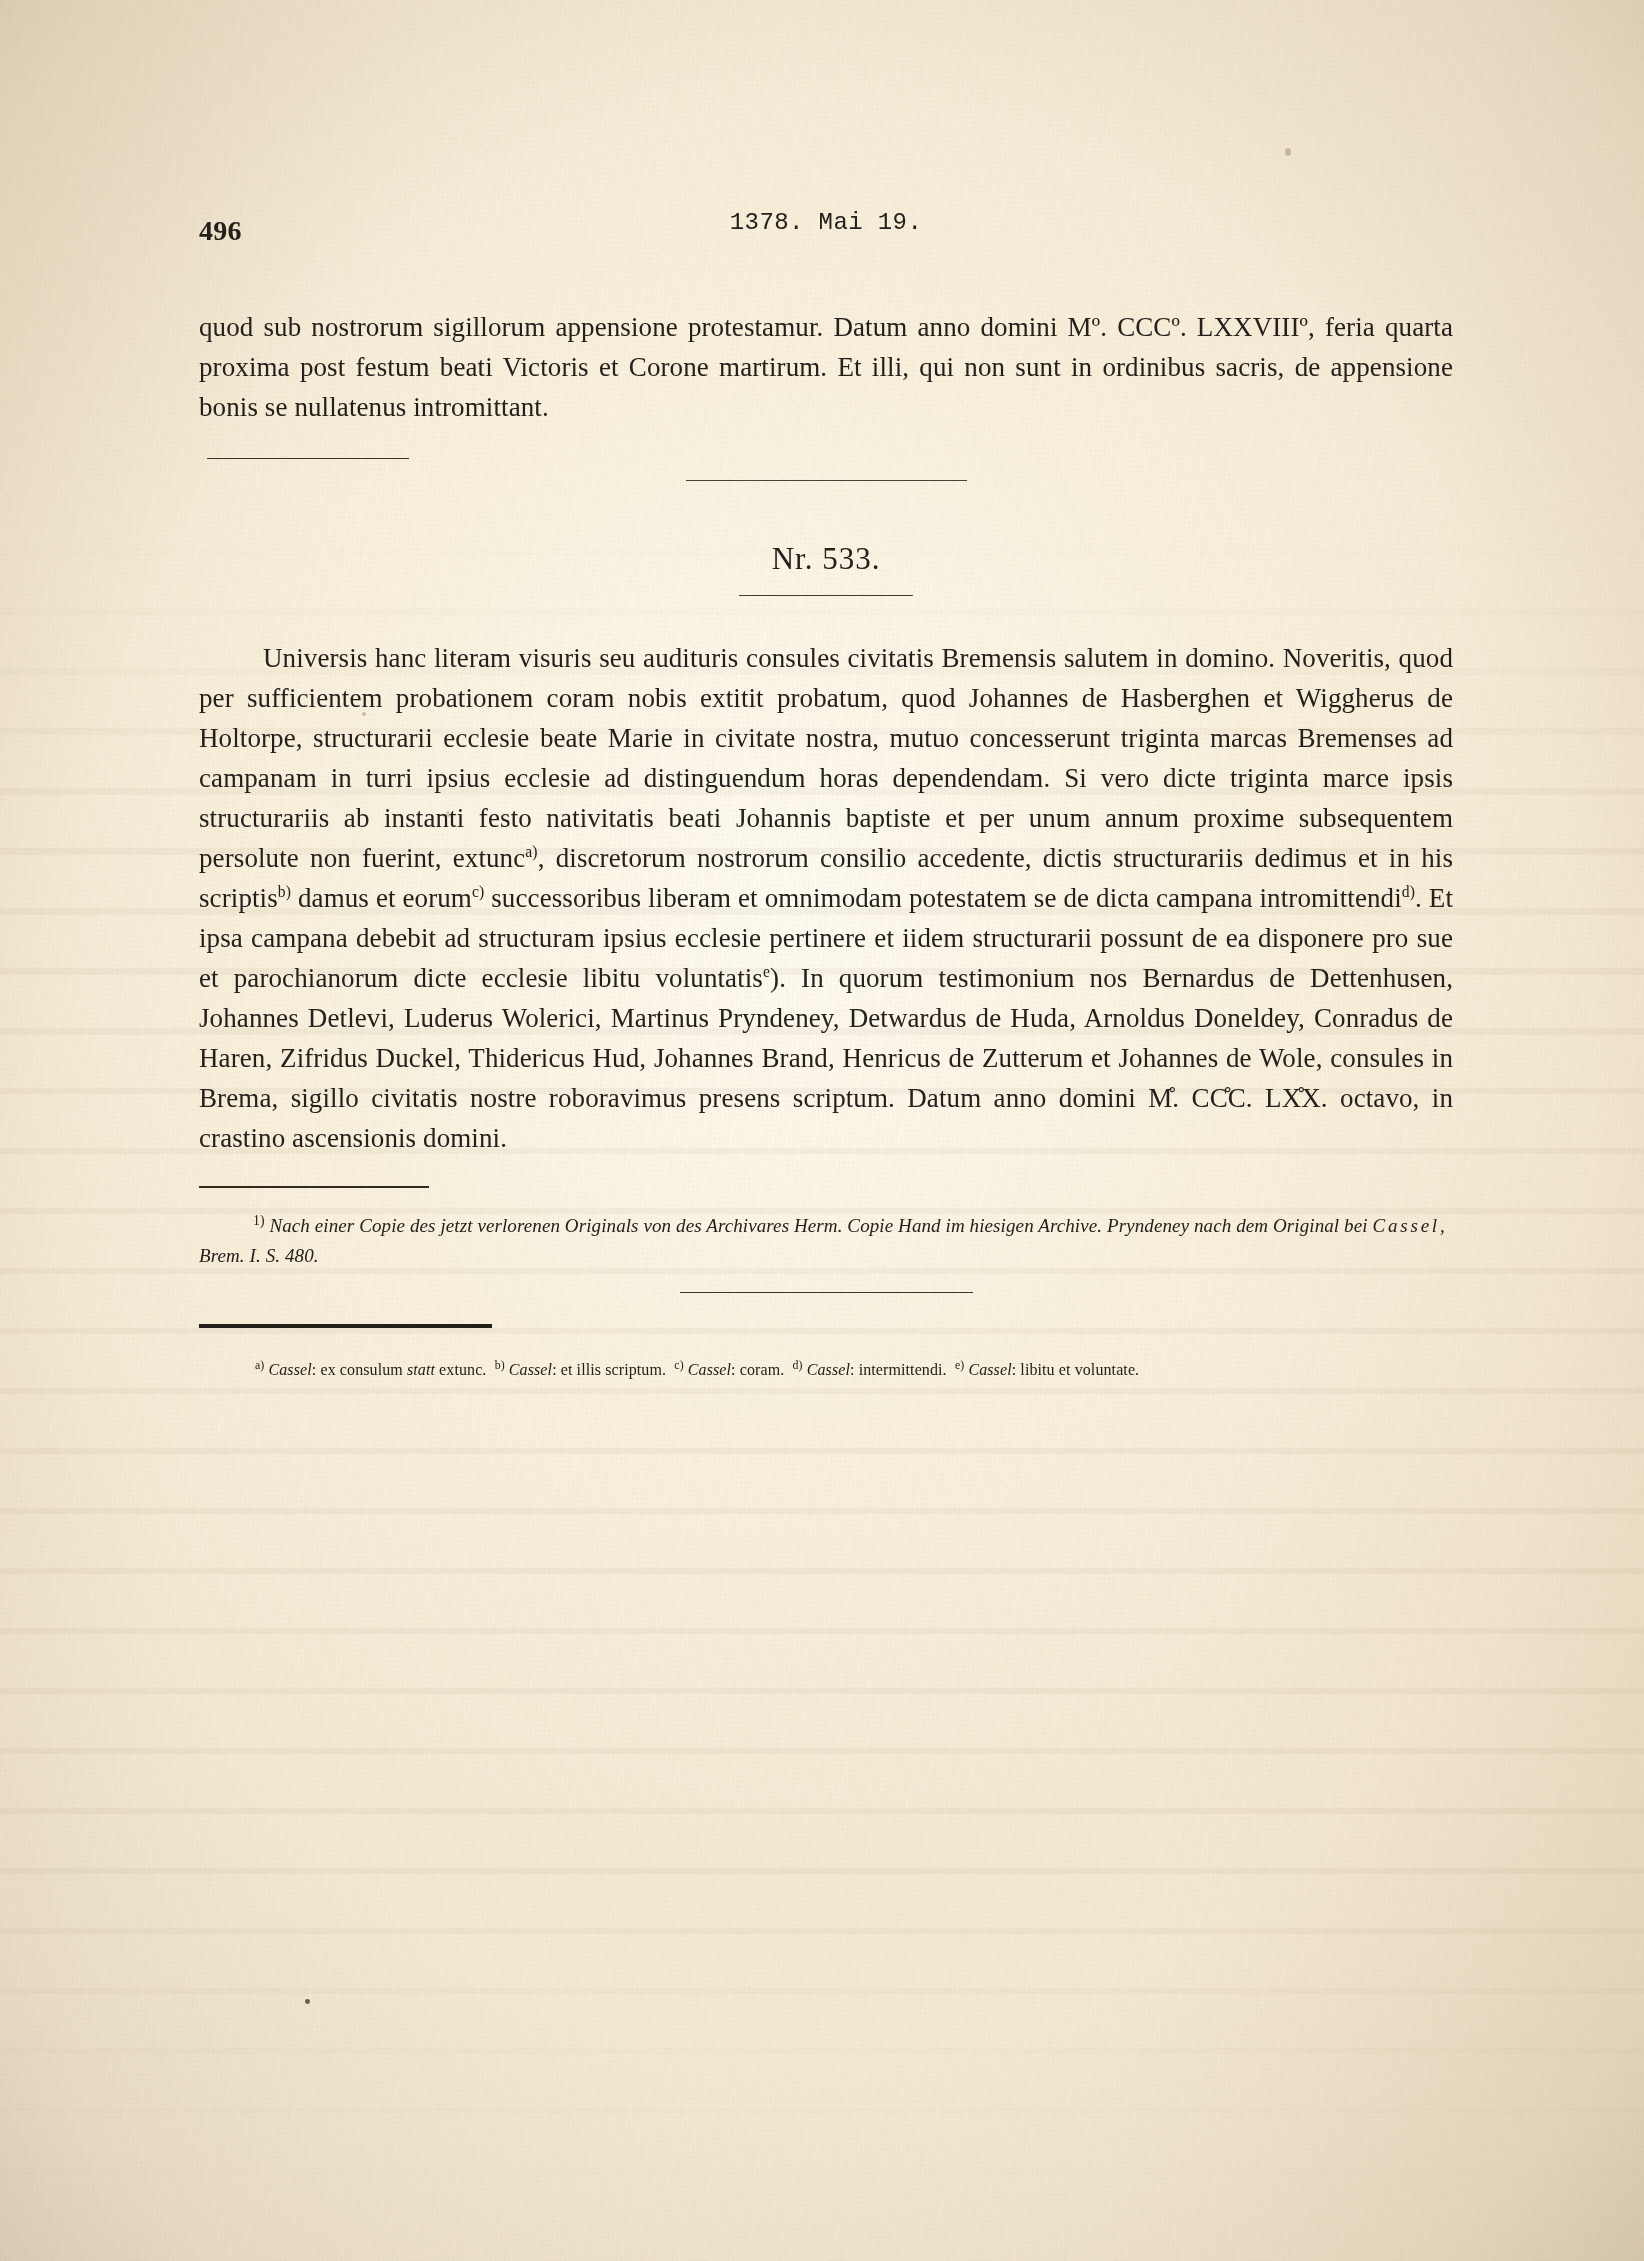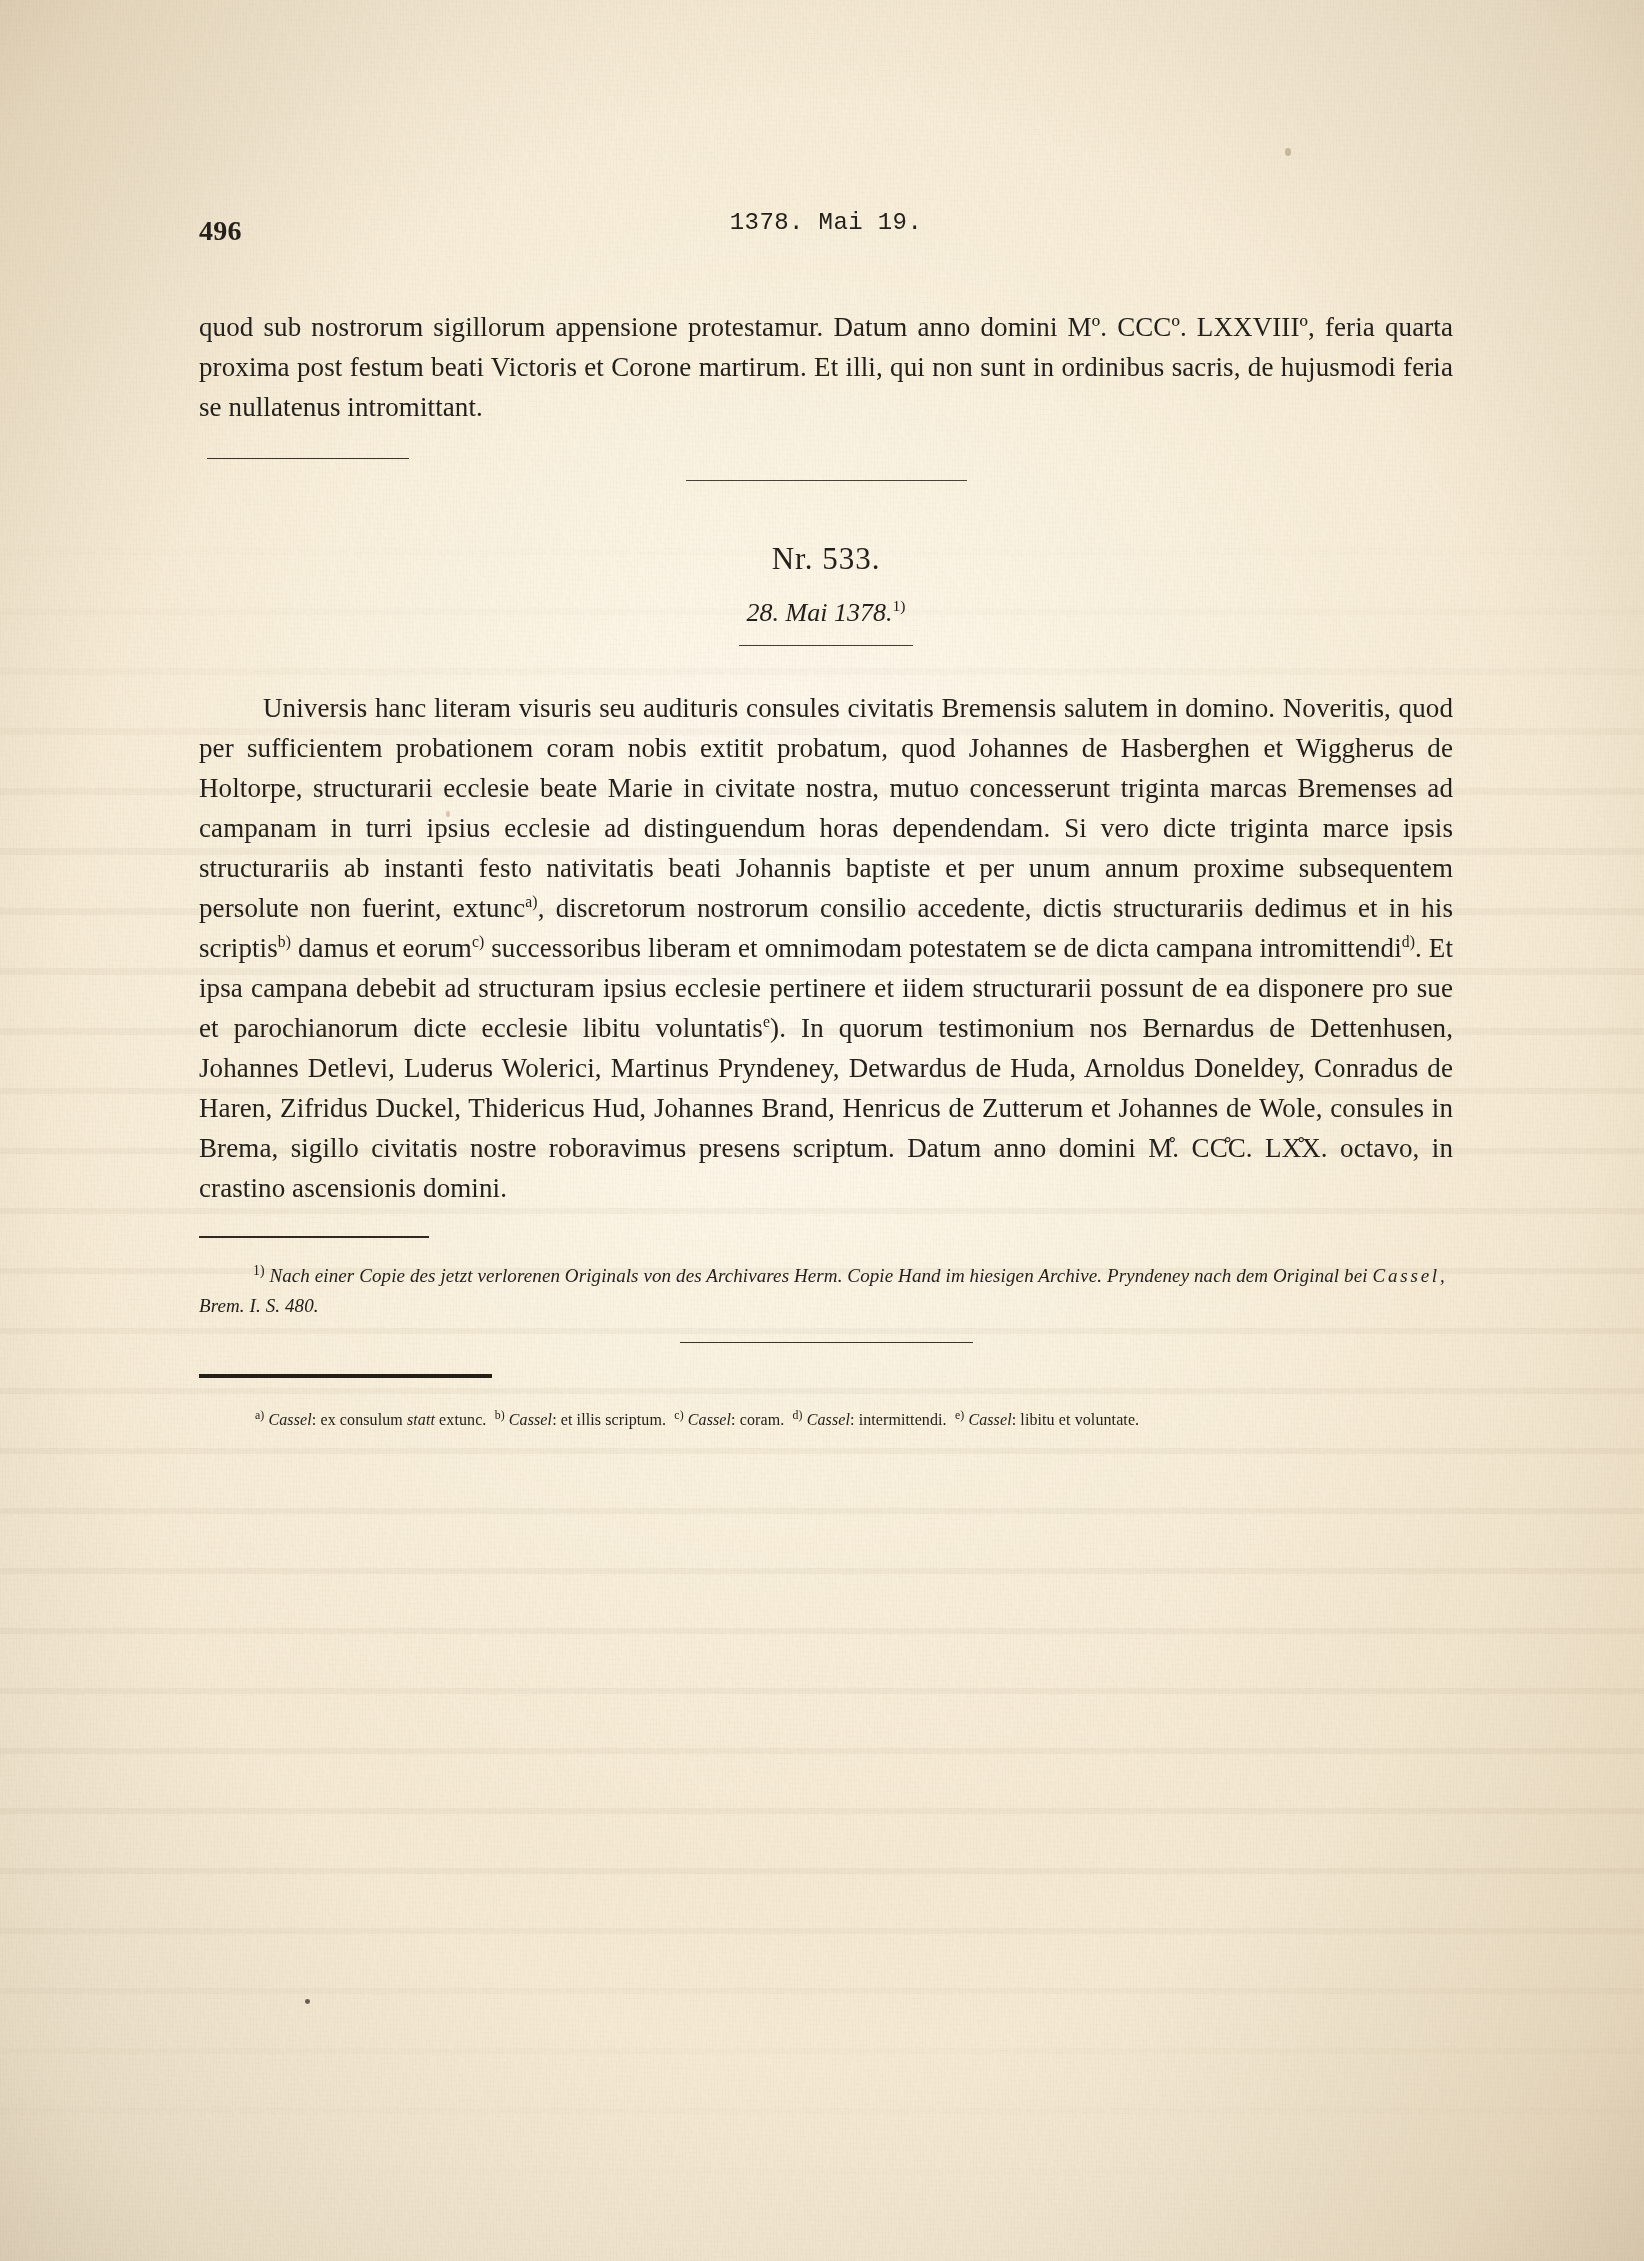--- a/index.html
+++ b/index.html
@@ -229,33 +229,30 @@
 <div class="speck" style="left:362px;top:712px;width:3.5px;height:3.5px;"></div>
 <div class="final-dot"></div>
 
 <div class="page">
 
   <div class="runhead">
     <div class="folio">496</div>
     <div class="runhead-date">1378.  Mai 19.</div>
   </div>
 
-  <div class="para first">quod sub nostrorum sigillorum appensione protestamur.  Datum anno domini Mº. CCCº. LXXVIIIº, feria quarta proxima post festum beati Victoris et Corone martirum. Et illi, qui non sunt in ordinibus sacris, de hujusmodi feria se nullatenus intromittant.</div>
+  <div class="para first">quod sub nostrorum sigillorum appensione protestamur.  Datum anno domini Mº. CCCº. LXXVIIIº, feria quarta proxima post festum beati Victoris et Corone martirum. Et illi, qui non sunt in ordinibus sacris, de appensione bonis se nullatenus intromittant.</div>
 
   <div class="rule-short"></div>
 
 
   <div class="rule-orn wavy"></div>
 
   <div class="record-no">Nr. 533.</div>
 
 
-  <div class="record-date">
-    <span>28. Mai 1378.</span><span class="fnmark">1)</span>
-  </div>
 
   <div class="rule-center-thin"></div>
 
   <div class="para body"><span class="indent"></span><span>Universis hanc literam visuris seu audituris consules civitatis Bremensis salutem in domino.  Noveritis, quod per sufficientem probationem coram nobis extitit probatum, quod Johannes de Hasberghen et Wiggherus de Holtorpe, structurarii ecclesie beate Marie in civitate nostra, mutuo concesserunt triginta marcas Bremenses ad campanam in turri ipsius ecclesie ad distinguendum horas dependendam.  Si vero dicte triginta marce ipsis structurariis ab instanti festo nativitatis beati Johannis baptiste et per unum annum proxime subsequentem persolute non fuerint, extunc</span><sup class="var">a)</sup><span>, discretorum nostrorum consilio accedente, dictis structurariis dedimus et in his scriptis</span><sup class="var">b)</sup><span> damus et eorum</span><sup class="var">c)</sup><span> successoribus liberam et omnimodam potestatem se de dicta campana intromittendi</span><sup class="var">d)</sup><span>.  Et ipsa campana debebit ad structuram ipsius ecclesie pertinere et iidem structurarii possunt de ea disponere pro sue et parochianorum dicte ecclesie libitu voluntatis</span><sup class="var">e</sup><span>). In quorum testimonium nos Bernardus de Dettenhusen, Johannes Detlevi, Luderus Wolerici, Martinus Pryndeney, Detwardus de Huda, Arnoldus Doneldey, Conradus de Haren, Zifridus Duckel, Thidericus Hud, Johannes Brand, Henricus de Zutterum et Johannes de Wole, consules in Brema, sigillo civitatis nostre roboravimus presens scriptum.  Datum anno domini M̊. CC̊C. LX̊X. octavo, in crastino ascensionis domini.</span></div>
 
   <div class="rule-fn2"></div>
 
   <div class="footnote">
     <span class="footnote-indent"></span><span class="fnmark">1)</span>
     <span>Nach einer Copie des jetzt verlorenen Originals von des Archivares Herm. Copie Hand im hiesigen Archive.</span>

